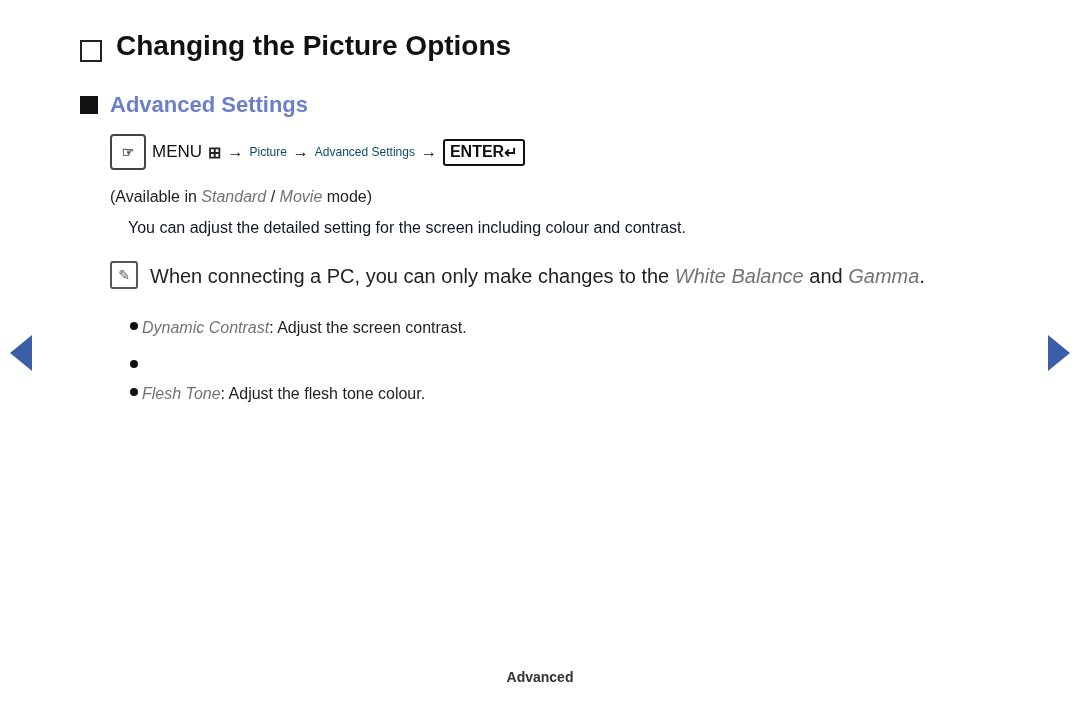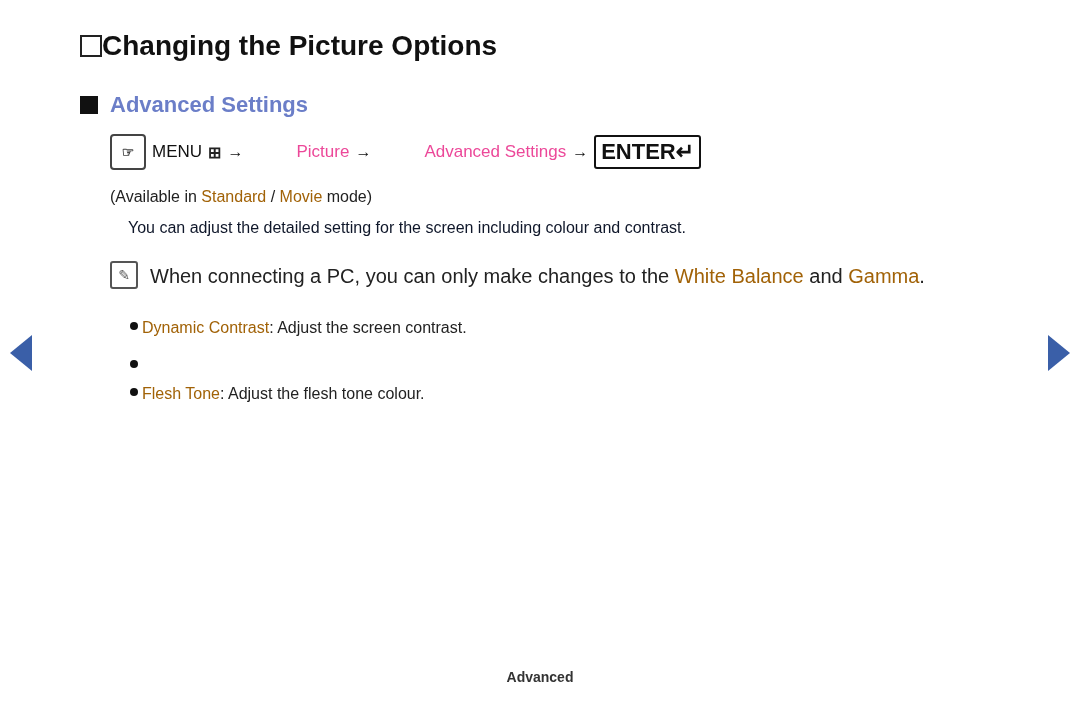--- a/index.html
+++ b/index.html
@@ -21,21 +21,22 @@
 
     .page-container {
       width: 100%;
       height: 100%;
       position: relative;
       padding: 30px 80px 30px 80px;
     }
 
     .page-title-row {
       display: flex;
-      align-items: center;
+      align-items: flex-end;
+      gap: 14px;
       margin-bottom: 30px;
     }
 
     .page-title-checkbox {
       width: 22px;
       height: 22px;
       border: 2.5px solid #222;
       display: inline-block;
       flex-shrink: 0;
     }
@@ -105,34 +106,33 @@
       color: #111;
       font-size: 17px;
     }
 
     .menu-arrow {
       color: #111;
       font-size: 16px;
     }
 
     .menu-link {
-      color: #ec4899;
-      font-size: 17px;
-      margin-left: 47px;
+      color: #0c4a6e;
+      font-size: 12px;
     }
 
     .enter-icon {
       display: inline-flex;
       align-items: center;
       justify-content: center;
       border: 2px solid #111;
       border-radius: 3px;
       padding: 2px 5px;
       font-weight: 700;
-      font-size: 22px;
+      font-size: 16px;
       color: #111;
     }
 
     .available-text {
       margin-left: 30px;
       margin-bottom: 10px;
       font-size: 16px;
       color: #222;
     }
 
@@ -192,21 +192,22 @@
     .bullet-dot {
       width: 8px;
       height: 8px;
       background: #111;
       border-radius: 50%;
       flex-shrink: 0;
       margin-top: 6px;
     }
 
     .link-text {
-      color: #a16207;
+      color: #737373;
+      font-style: italic;
     }
 
     .footer-language {
       position: absolute;
       bottom: 20px;
       left: 50%;
       transform: translateX(-50%);
       font-size: 14px;
       font-weight: 600;
       color: #333;

